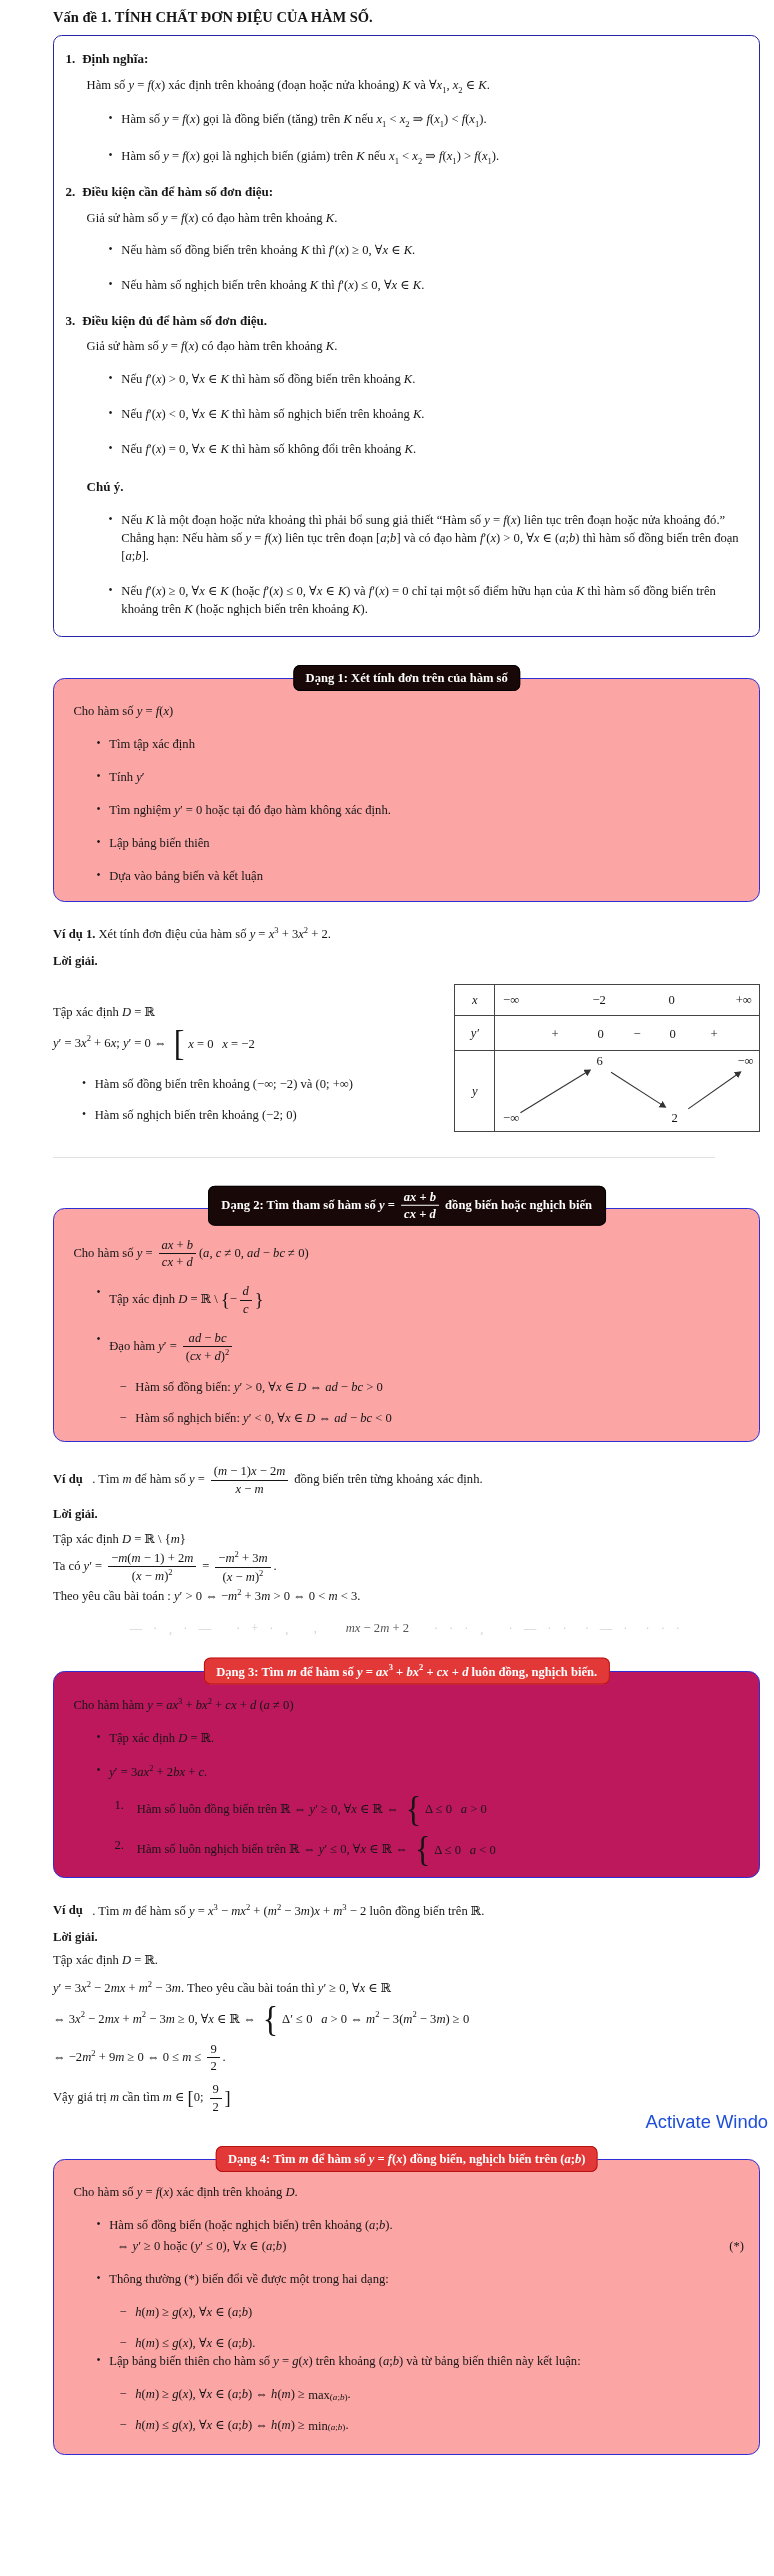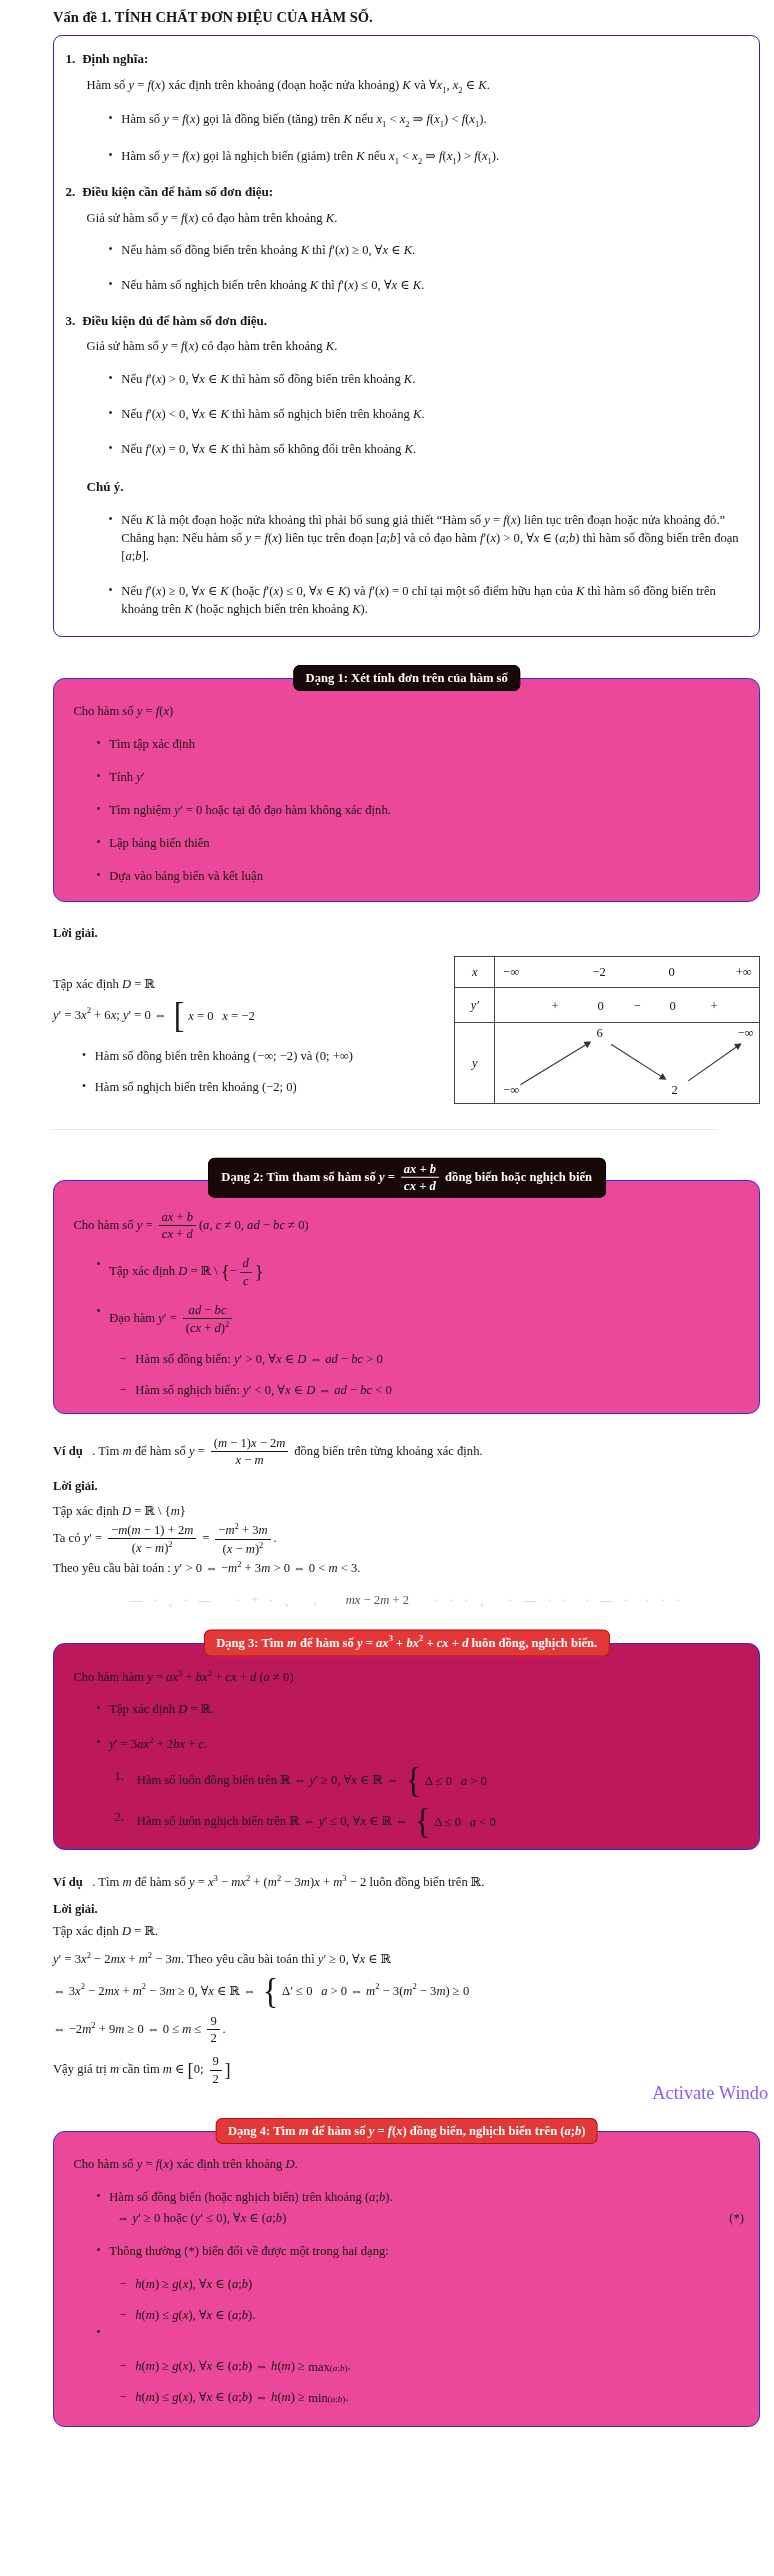--- a/index.html
+++ b/index.html
@@ -31,21 +31,21 @@
   .note-h { font-weight:bold; font-size:13px; margin:19px 0 0 21px; }
 
   
   .dang { position:relative; }
   .dang-hd { position:absolute; left:50%; top:0; transform:translate(-50%,-50%);
     background:#190808; color:#fff; font-weight:bold; font-size:12.6px;
     padding:3.9px 12.6px; border-radius:6.8px; white-space:nowrap; z-index:3; text-align:center;
     box-shadow:0 0 0 1px #000 inset; }
   .dang-hd.red { background:#e23838; box-shadow:0 0 0 1px #b51212 inset; }
   .dang-hd .den { border-color:#fff; }
-  .dang-bd { border:1.9px solid #2e2ed6; border-radius:11.6px; background:#ec4899;
+  .dang-bd { border:1.9px solid #2e2ed6; border-radius:11.6px; background:#fca5a5;
     padding:23px 15.5px 13.6px 15.5px; }
   .dang-bd.white { background:#be185d; }
   .dang-intro { margin-left:3.9px; }
   .dang-bullets { margin:14.5px 0 0 27px; }
   .dang .bullet { margin-bottom:14.5px; }
   .ditem { display:flex; gap:8.7px; margin:12.6px 0 0 50px; }
   .nitem { display:flex; gap:6.8px; margin:13.6px 0 0 45px; }
   .nno { min-width:15.5px; }
 
   
@@ -84,21 +84,21 @@
   .vt { border:1.4px solid #444; font-size:12.6px; background:#fff; }
   .vt .r { display:flex; position:relative; }
   .vt .r + .r { border-top:1px solid #444; }
   .vt .lab { width:40px; border-right:1.4px solid #444; display:flex;
     align-items:center; justify-content:center; font-style:italic; flex:none; }
   .vt .cnt { position:relative; flex:1; }
   .vt span.abs { position:absolute; }
   .vt-svg { position:absolute; left:0; top:0; }
 
   
-  .wm { position:absolute; color:#8b5cf6; font-family:Liberation Serif, serif;
+  .wm { position:absolute; color:#1d4ed8; font-family:Liberation Sans, sans-serif;
     white-space:nowrap; }
   .wm1 { font-size:18.4px; right:-7.7px; bottom:-21px; }
 </style>
 </head>
 <body>
 
 <div class="content">
 
   <div class="page-title">Vấn đề 1. TÍNH CHẤT ĐƠN ĐIỆU CỦA HÀM SỐ.</div>
 
@@ -194,20 +194,21 @@
           </div>
         <div class="bullet" style="margin-bottom:1.9px">
             <span class="bul">•</span>
             <span>Dựa vào bảng biến và kết luận</span>
           </div>
       </div>
     </div>
   </div>
 
   <div class="vd">
+    <div class="vd-line"><span class="vd-label">Ví dụ 1.</span> <span>Xét tính đơn điệu của hàm số <i>y</i> = <i>x</i><sup>3</sup> + 3<i>x</i><sup>2</sup> + 2.</span></div>
     <div class="sol">Lời giải.</div>
     <div class="cols">
       <div class="colL">
         <div class="mline" style="margin-top:19.4px">Tập xác định <i>D</i> = ℝ</div>
         <div class="mline"><i>y</i>′ = 3<i>x</i><sup>2</sup> + 6<i>x</i>; <i>y</i>′ = 0 ⇔ <span class="case">
               <span class="caseb">[</span>
               <span class="caser">
                 <span><i>x</i> = 0</span>
                 <span><i>x</i> = −2</span>
               </span>
@@ -407,20 +408,21 @@
       <div class="ditem">
           <span>−</span>
           <span><i>h</i>(<i>m</i>) ≥ <i>g</i>(<i>x</i>), ∀<i>x</i> ∈ (<i>a</i>;<i>b</i>)</span>
         </div>
       <div class="ditem">
           <span>−</span>
           <span><i>h</i>(<i>m</i>) ≤ <i>g</i>(<i>x</i>), ∀<i>x</i> ∈ (<i>a</i>;<i>b</i>).</span>
         </div>
       <div class="bullet" style="margin-left:27px">
           <span class="bul">•</span>
+          <span>Lập bảng biến thiên cho hàm số <i>y</i> = <i>g</i>(<i>x</i>) trên khoảng (<i>a</i>;<i>b</i>) và từ bảng biến thiên này kết luận:</span>
         </div>
       <div class="ditem">
           <span>−</span>
           <span><i>h</i>(<i>m</i>) ≥ <i>g</i>(<i>x</i>), ∀<i>x</i> ∈ (<i>a</i>;<i>b</i>) ⇔ <i>h</i>(<i>m</i>) ≥ <span class="under">
               <span>max</span>
               <span class="ub">(<i>a</i>;<i>b</i>)</span>
             </span>.</span>
         </div>
       <div class="ditem" style="margin-bottom:5.8px">
           <span>−</span>

